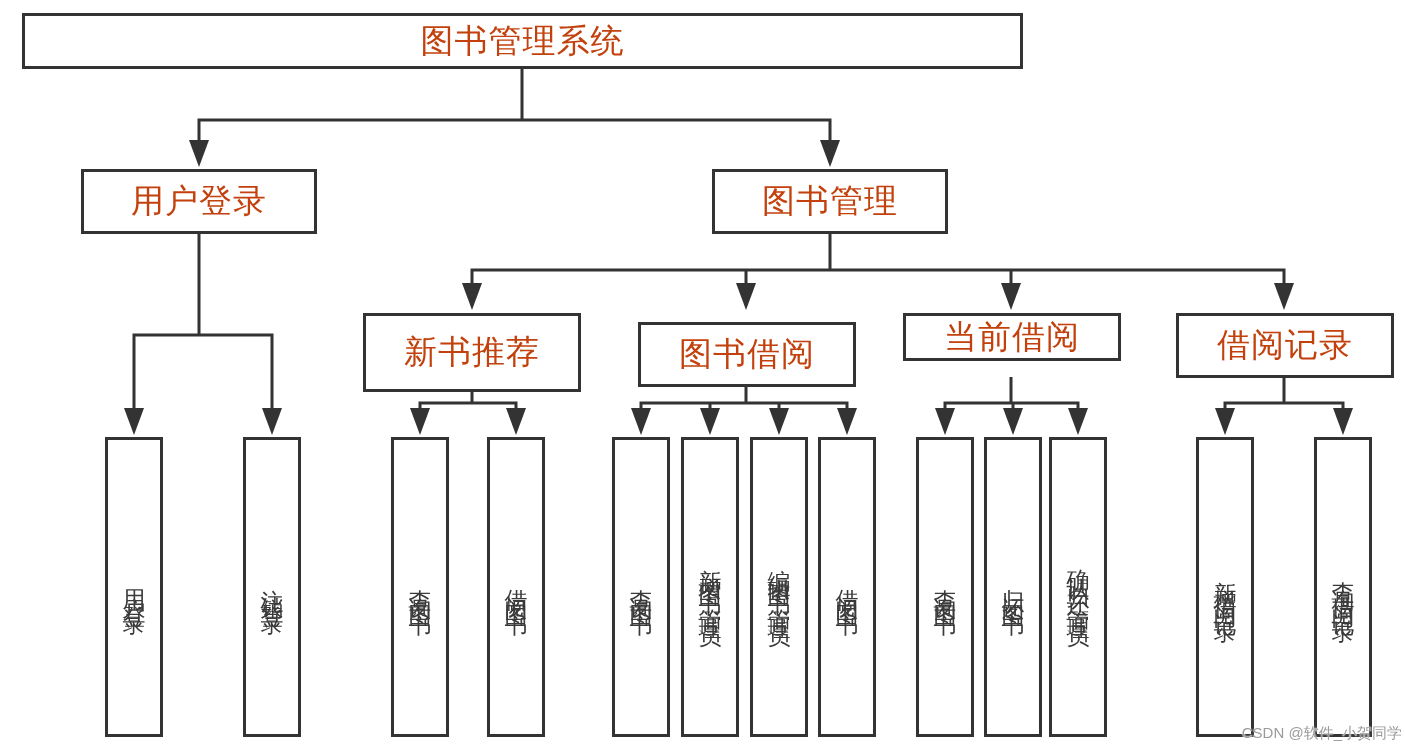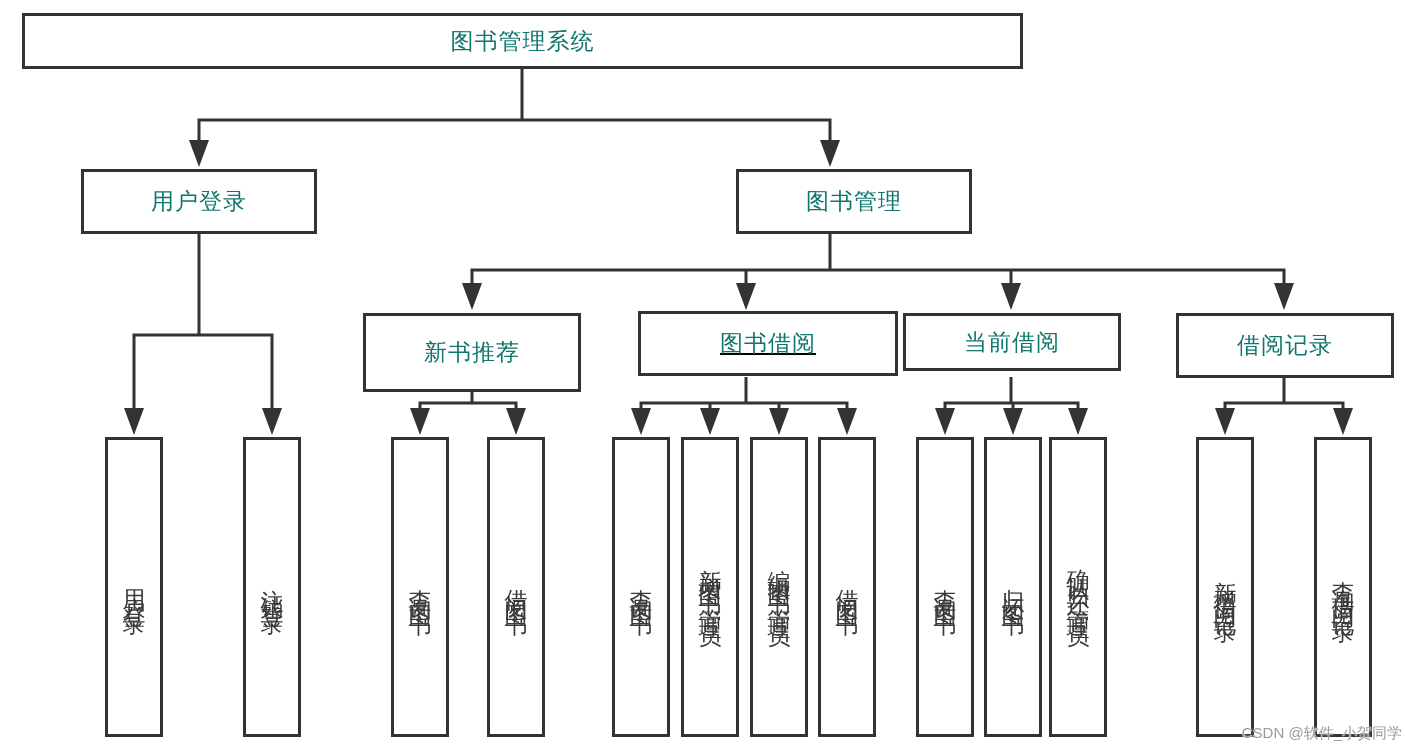--- a/index.html
+++ b/index.html
@@ -23,22 +23,22 @@
   .box {
     position: absolute;
     box-sizing: border-box;
     background: #ffffff;
     border: 3px solid #333333;
     display: flex;
     align-items: center;
     justify-content: center;
   }
   .box .lbl {
-    font-size: 23px;
-    color: #0f766e;
+    font-size: 33px;
+    color: #c2410c;
     letter-spacing: 1px;
     white-space: nowrap;
   }
   .vbox .lbl {
     writing-mode: vertical-rl;
     text-orientation: mixed;
     font-size: 23px;
     letter-spacing: 8px;
     color: #3a3a3a;
     line-height: 1;
@@ -99,31 +99,31 @@
     </g>
   </svg>
 
   <div class="box" style="left:22px; top:13px; width:1001px; height:56px;">
     <span class="lbl">图书管理系统</span>
   </div>
 
   <div class="box" style="left:81px; top:169px; width:236px; height:65px;">
     <span class="lbl">用户登录</span>
   </div>
-  <div class="box" style="left:712px; top:169px; width:236px; height:65px;margin-left:24px;">
+  <div class="box" style="left:712px; top:169px; width:236px; height:65px;">
     <span class="lbl">图书管理</span>
   </div>
 
   <div class="box" style="left:363px; top:313px; width:218px; height:79px;">
     <span class="lbl">新书推荐</span>
   </div>
-  <div class="box" style="left:638px; top:311px; width:260px; height:65px;text-decoration:underline;">
+  <div class="box" style="left:638px; top:322px; width:218px; height:65px;">
     <span class="lbl">图书借阅</span>
   </div>
-  <div class="box" style="left:903px; top:313px; width:218px; height:58px;">
+  <div class="box" style="left:903px; top:313px; width:218px; height:48px;">
     <span class="lbl">当前借阅</span>
   </div>
   <div class="box" style="left:1176px; top:313px; width:218px; height:65px;">
     <span class="lbl">借阅记录</span>
   </div>
 
   <div class="box vbox" style="left:105px; top:437px; width:58px; height:300px;">
     <span class="lbl">用户登录</span>
   </div>
   <div class="box vbox" style="left:243px; top:437px; width:58px; height:300px;">

